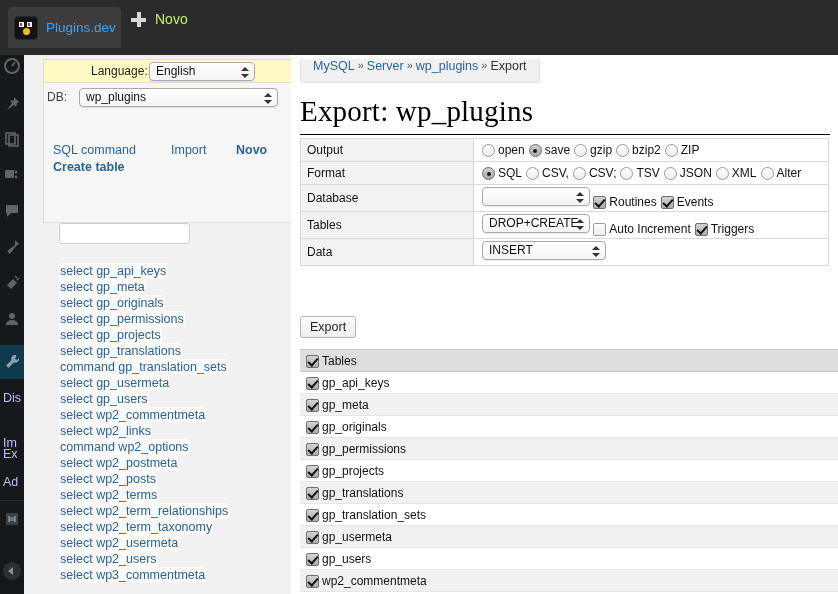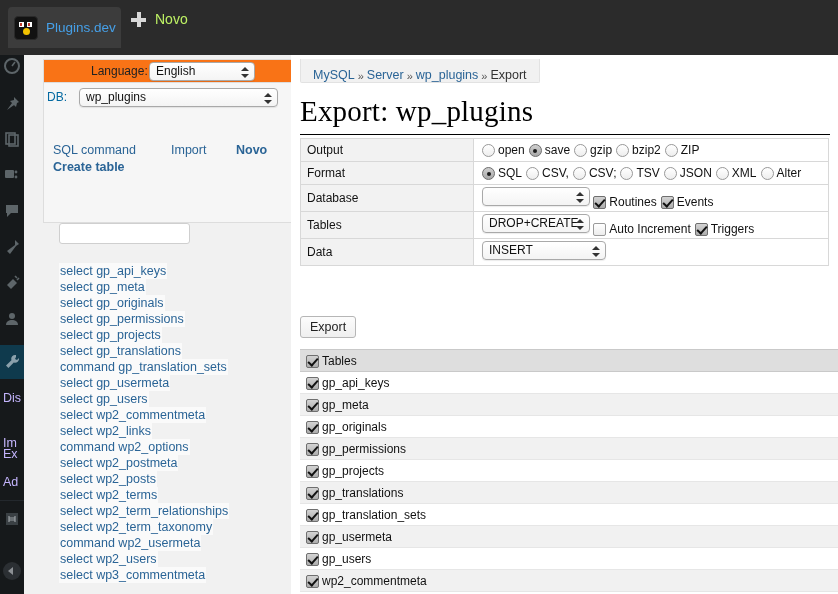--- a/index.html
+++ b/index.html
@@ -88,29 +88,29 @@
   }
 
   
   .panel {
     position: absolute; left: 24px; top: 55px; width: 267px; height: 539px;
     background: #f1f1f1; border-right: 1px solid #dedede;
     overflow: hidden;
   }
   .lang-box {
     position: absolute; left: 19px; top: 4px; width: 262px; height: 39px;
-    background: #f97316; border: 1px solid #dddddd;
+    background: #fef9c3; border: 1px solid #dddddd;
     display: flex; align-items: center; box-sizing: border-box; padding-left: 61px;
   }
   .lang-label { position: absolute; left: 47px; top: 4px; font-size: 12px; color: #222; }
   .db-box {
     position: absolute; left: 19px; top: 27px; width: 262px; height: 141px;
     background: #f6f6f6; border: 1px solid #dddddd; box-sizing: border-box;
   }
-  .db-label { position: absolute; left: 3px; top: 7px; font-size: 12px; color: #0369a1; }
+  .db-label { position: absolute; left: 3px; top: 7px; font-size: 12px; color: #404040; }
 
   
   .sel {
     display: inline-block; position: relative; box-sizing: border-box;
     background: linear-gradient(#ffffff, #f4f4f4);
     border: 1px solid #a9a9a9; border-radius: 4px;
     font-size: 12px; color: #111; height: 19px; line-height: 17px;
     padding: 0 20px 0 6px; white-space: nowrap; overflow: hidden;
     box-shadow: 0 1px 1px rgba(0,0,0,.08);
   }
@@ -151,21 +151,21 @@
   }
 
   
   .main {
     position: absolute; left: 291px; top: 55px;
     width: 547px; height: 539px; background: #fff; overflow: hidden;
   }
   .breadcrumb {
     position: absolute; left: 9px; top: 4px; height: 24px;
     background: #f1f1f1; border: 1px solid #e2e2e2; border-top: none;
-    padding: 0 12px; display: flex; align-items: flex-end;
+    padding: 0 12px; display: flex; align-items: flex-start;
     font-size: 12.5px; color: #333; box-sizing: border-box;
     border-radius: 0 0 2px 2px;
   }
   .breadcrumb a { color: #2a6496; text-decoration: none; }
   .breadcrumb .sep { color: #555; margin: 0 3px; font-size: 11px; }
 
   h1.page-title {
     position: absolute; left: 9px; top: 40px; margin: 0;
     font-family: "Liberation Serif", serif;
     font-weight: normal; font-size: 29px; color: #000;
@@ -370,21 +370,21 @@
         <a href="#">select gp_usermeta</a>
         <a href="#">select gp_users</a>
         <a href="#">select wp2_commentmeta</a>
         <a href="#">select wp2_links</a>
         <a href="#">command wp2_options</a>
         <a href="#">select wp2_postmeta</a>
         <a href="#">select wp2_posts</a>
         <a href="#">select wp2_terms</a>
         <a href="#">select wp2_term_relationships</a>
         <a href="#">select wp2_term_taxonomy</a>
-        <a href="#">command wp2_usermeta</a>
+        <a href="#">select wp2_usermeta</a>
         <a href="#">select wp2_users</a>
         <a href="#">select wp3_commentmeta</a>
       </div>
   </div>
 
   <div class="main">
 
     <div class="breadcrumb">
         <a href="#">MySQL</a>
         <span class="sep">»</span>

